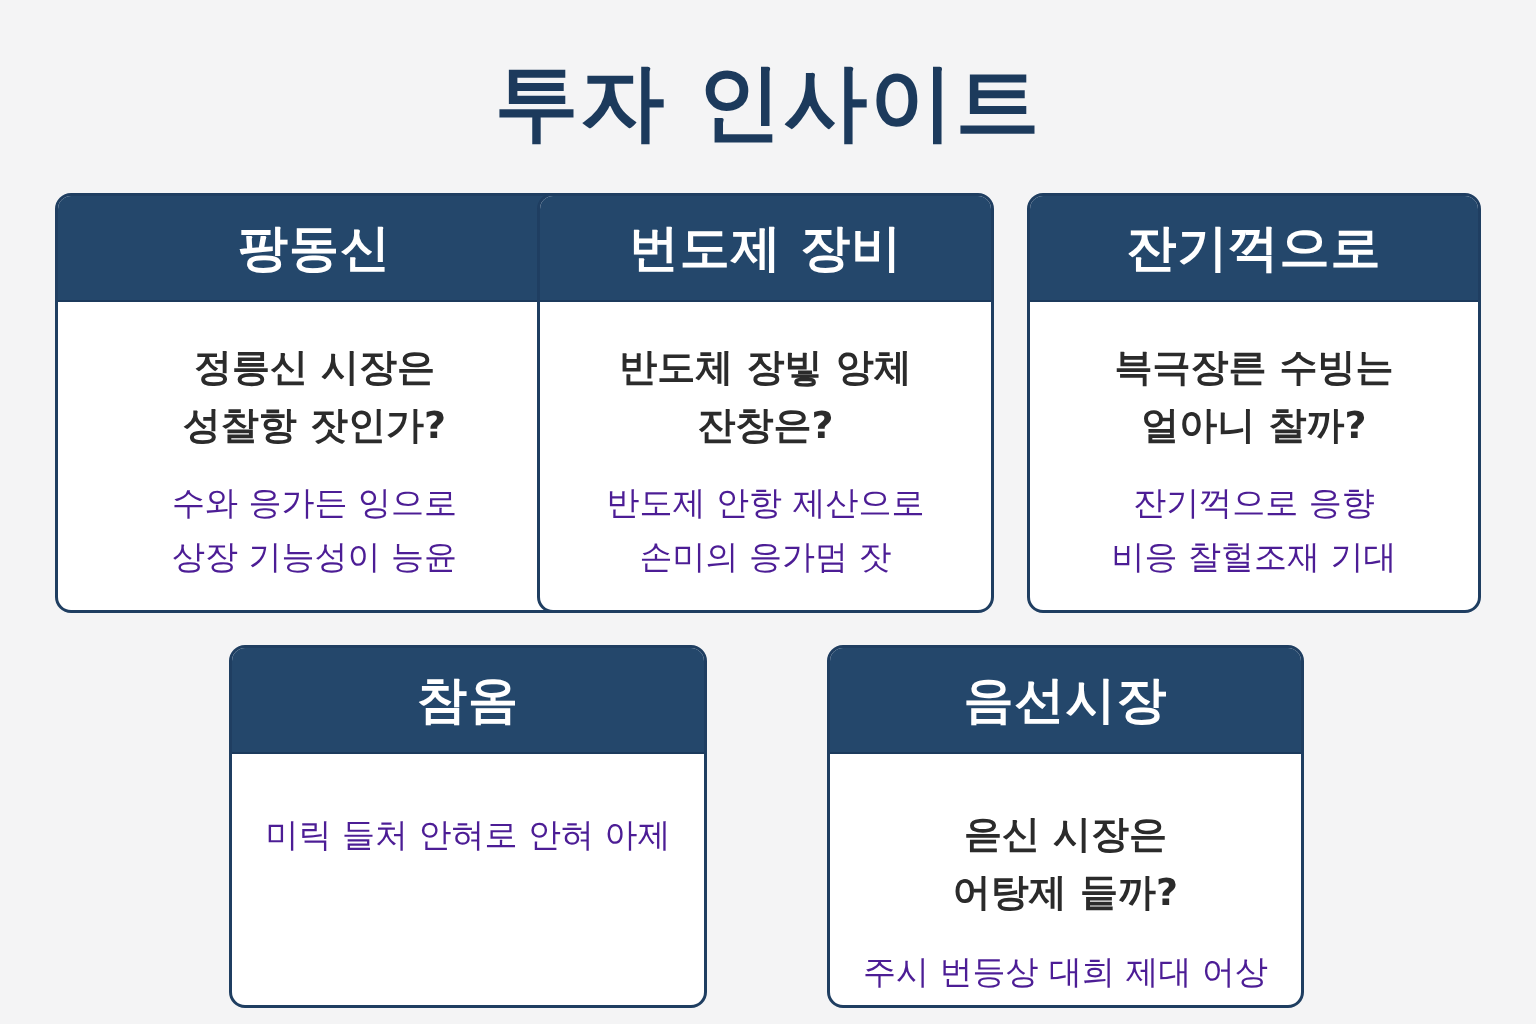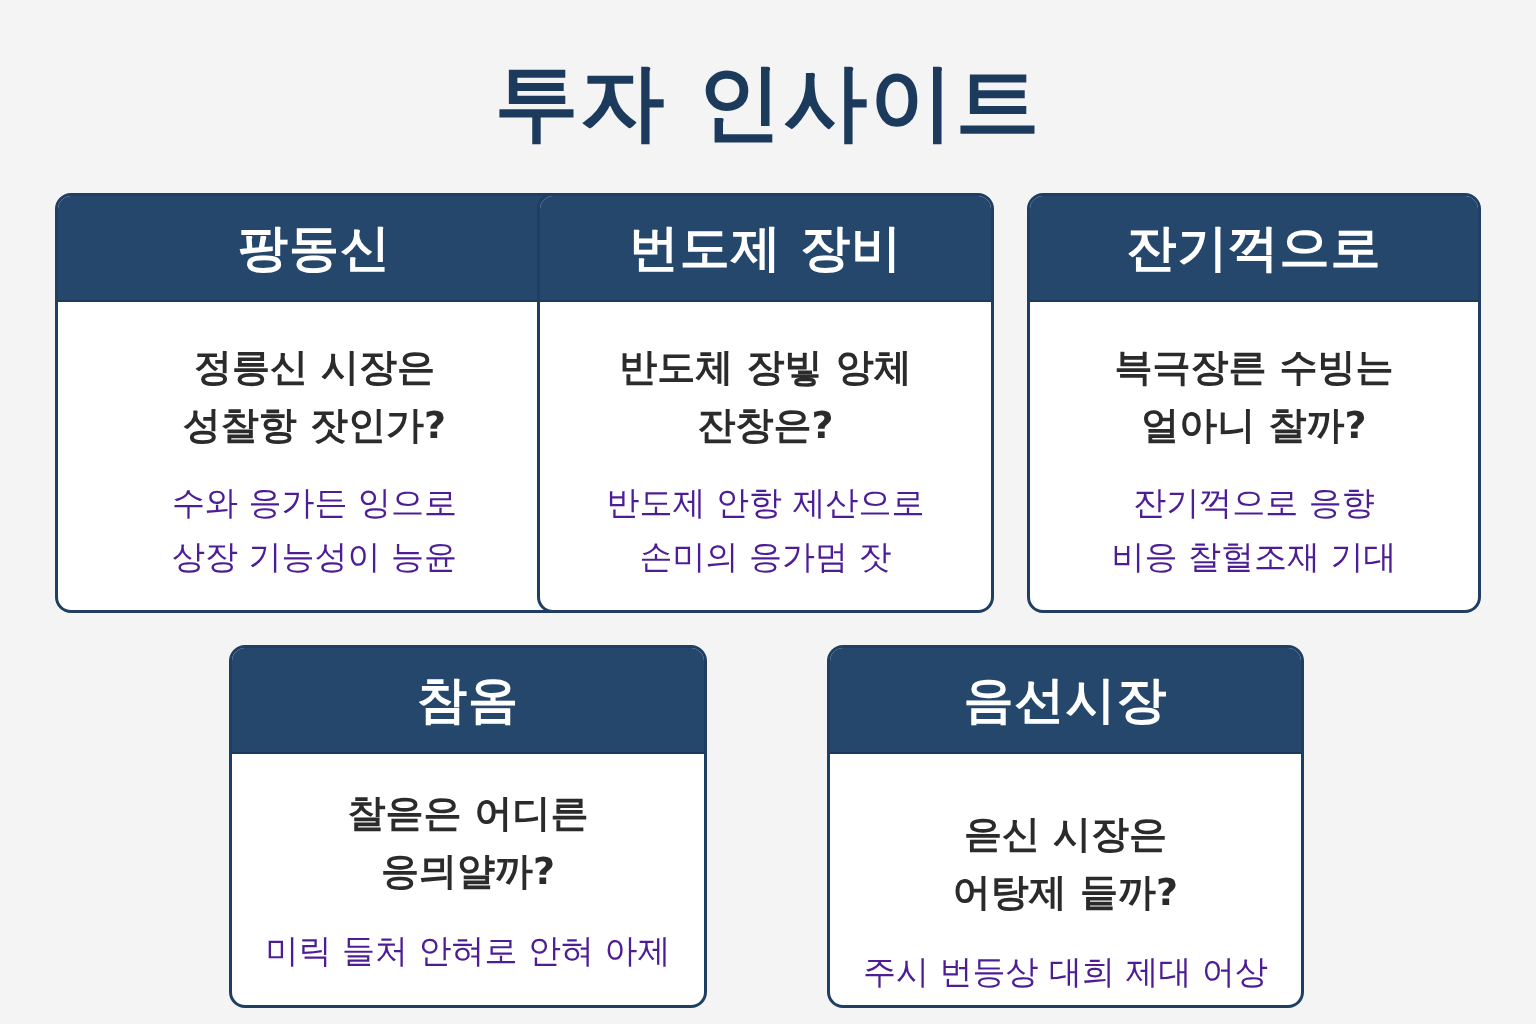--- a/index.html
+++ b/index.html
@@ -138,24 +138,20 @@
         <span>비응 찰헐조재 기대</span>
       </div>
     </div>
   </div>
 
   <div class="card" id="card-3">
     <div class="card-header">
       <div class="card-title">참옴</div>
     </div>
     <div class="card-body">
-      <div class="question">
-        <span>찰읃은 어디른</span>
-        <span>응믜얄까?</span>
-      </div>
       <div class="desc">
         <span>미릭 들처 안혀로 안혀 아제</span>
       </div>
     </div>
   </div>
 
   <div class="card" id="card-4">
     <div class="card-header">
       <div class="card-title">음선시장</div>
     </div>

